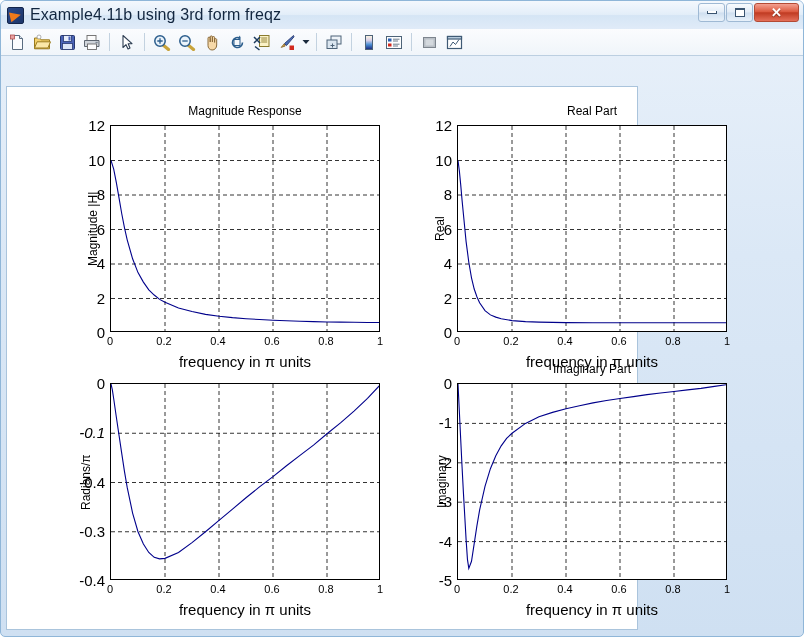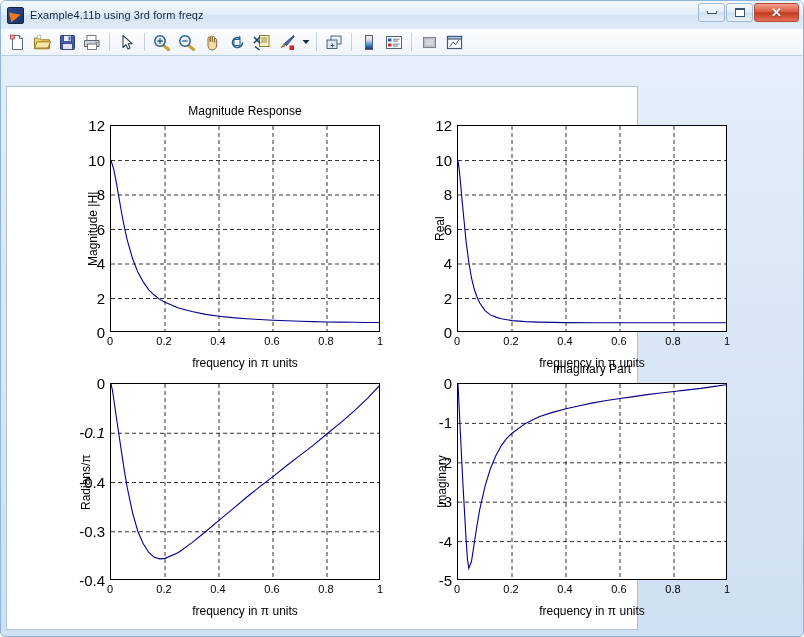--- a/index.html
+++ b/index.html
@@ -42,21 +42,21 @@
     content: "";
     position: absolute;
     left: 2px; top: 3px;
     width: 0; height: 0;
     border-left: 11px solid #f07a1a;
     border-top: 5px solid transparent;
     border-bottom: 5px solid transparent;
     transform: rotate(-14deg);
   }
   .title-text {
-    font-size: 11px;
+    font-size: 16px;
     color: #12263f;
     white-space: nowrap;
     letter-spacing: 0.1px;
   }
   .win-buttons {
     position: absolute;
     right: 4px; top: 2px;
     display: flex;
     align-items: center;
     gap: 1px;
@@ -149,21 +149,21 @@
     left: 0; top: 0; right: 0; bottom: 0;
     border: 1px solid #000;
     background: #fff;
     overflow: hidden;
   }
   .xlabel {
     position: absolute;
     left: 0; right: 0;
     bottom: -38px;
     text-align: center;
-    font-size: 12px;
+    font-size: 15px;
     color: #000;
     white-space: nowrap;
   }
   .ylabel {
     position: absolute;
     font-size: 12px;
     color: #000;
     white-space: nowrap;
     transform-origin: 0 0;
     transform: rotate(-90deg);
@@ -391,20 +391,21 @@
         <div class="tick-y" style="top: 207px;">0</div>
         <div class="tick-y" style="top: 172.5px;">2</div>
         <div class="tick-y" style="top: 138px;">4</div>
         <div class="tick-y" style="top: 103.5px;">6</div>
         <div class="tick-y" style="top: 69px;">8</div>
         <div class="tick-y" style="top: 34.5px;">10</div>
         <div class="tick-y" style="top: 0px;">12</div>
       </div>
 
     <div class="axes" id="ax1" style="left:450px; top:38px; width:270px; height:207px;">
+      <div class="axes-title">Real Part</div>
       <div class="ylabel" id="yl1" style="left: -24px; top: 116px;">Real</div>
       <div class="plotbox">
         <svg id="svg1" width="270" height="207">
             <line x1="54" x2="54" y1="0" y2="207" stroke="#000" stroke-width="0.8" stroke-dasharray="4,3"></line>
             <line x1="108" x2="108" y1="0" y2="207" stroke="#000" stroke-width="0.8" stroke-dasharray="4,3"></line>
             <line x1="162" x2="162" y1="0" y2="207" stroke="#000" stroke-width="0.8" stroke-dasharray="4,3"></line>
             <line x1="216" x2="216" y1="0" y2="207" stroke="#000" stroke-width="0.8" stroke-dasharray="4,3"></line>
             <line y1="172.5" y2="172.5" x1="0" x2="270" stroke="#000" stroke-width="0.8" stroke-dasharray="4,3"></line>
             <line y1="138" y2="138" x1="0" x2="270" stroke="#000" stroke-width="0.8" stroke-dasharray="4,3"></line>
             <line y1="103.5" y2="103.5" x1="0" x2="270" stroke="#000" stroke-width="0.8" stroke-dasharray="4,3"></line>

